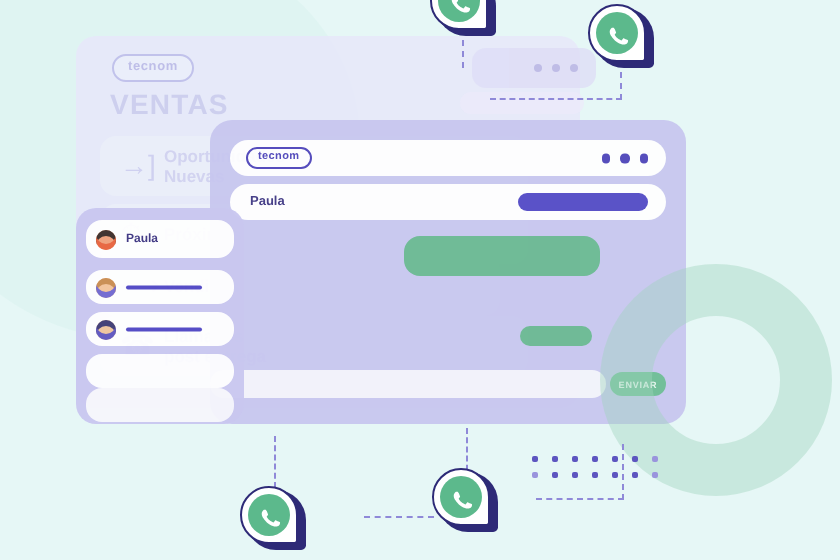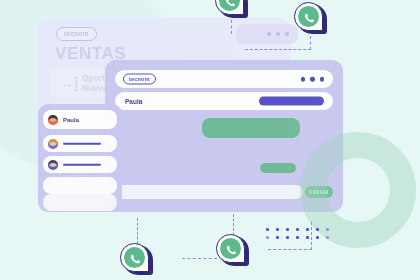--- a/index.html
+++ b/index.html
@@ -49,21 +49,21 @@
     padding: 2px 7px 3px;
     border: 1.2px solid #b9b4ea;
     border-radius: 9px;
     font-size: 6.5px; font-weight: 700;
     letter-spacing: .3px;
     color: #b6b0e6;
     background: #eeedfd;
   }
   .ghost-title {
     position: absolute; left: 17px; top: 26px;
-    font-size: 17px; font-weight: 700;
+    font-size: 14px; font-weight: 700;
     letter-spacing: .6px;
     color: #c9c5ee;
   }
   .ghost-row {
     position: absolute;
     left: 12px;
     width: 214px; height: 30px;
     background: #eeedfc;
     border-radius: 8px;
   }

